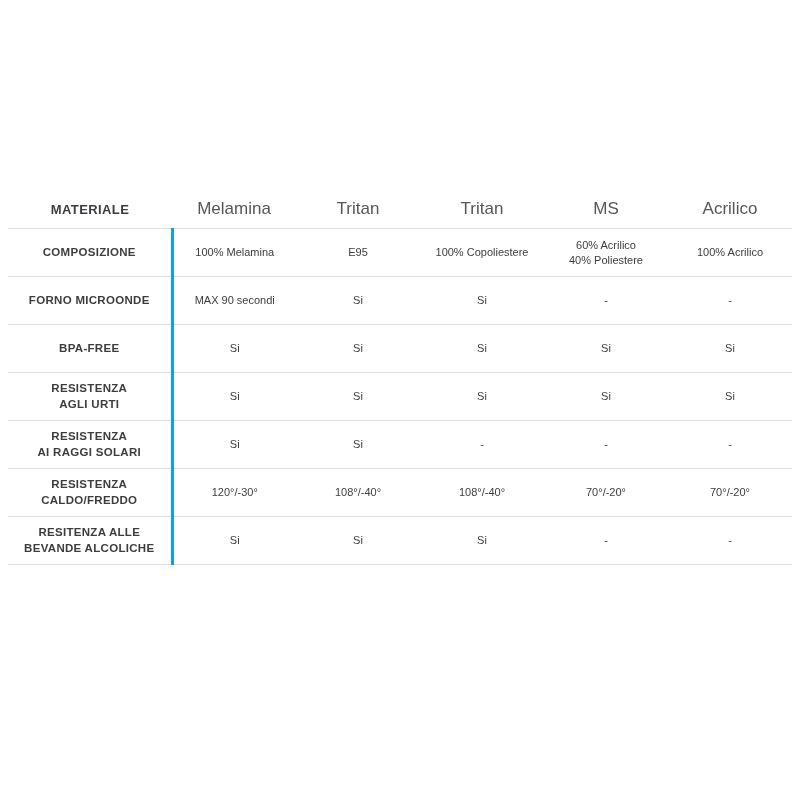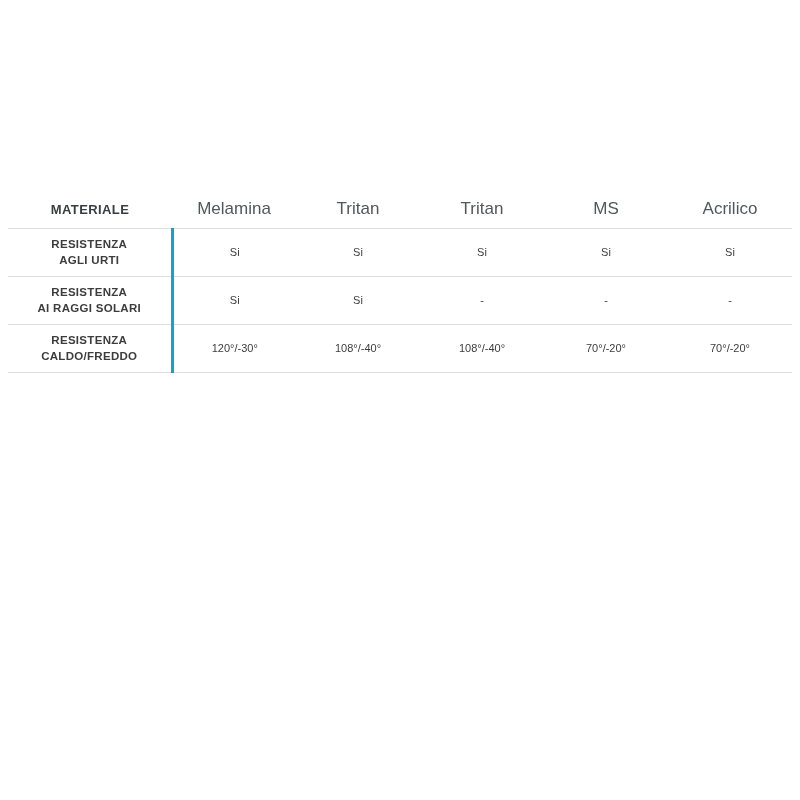--- a/index.html
+++ b/index.html
@@ -106,20 +106,45 @@
           <th class="label-col">MATERIALE</th>
           <th>Melamina</th>
           <th>Tritan</th>
           <th>Tritan</th>
           <th>MS</th>
           <th>Acrilico</th>
         </tr>
       </thead>
       <tbody>
         <tr>
+          <td class="label-col multiline" style="border-right: 3px solid rgb(15, 162, 221);">COMPOSIZIONE</td>
+          <td class="multiline">100% Melamina</td>
+          <td class="multiline">E95</td>
+          <td class="multiline">100% Copoliestere</td>
+          <td class="multiline">60% Acrilico
+40% Poliestere</td>
+          <td class="multiline">100% Acrilico</td>
+        </tr>
+        <tr>
+          <td class="label-col multiline" style="border-right: 3px solid rgb(15, 162, 221);">FORNO MICROONDE</td>
+          <td class="multiline">MAX 90 secondi</td>
+          <td class="multiline">Si</td>
+          <td class="multiline">Si</td>
+          <td class="multiline">-</td>
+          <td class="multiline">-</td>
+        </tr>
+        <tr>
+          <td class="label-col multiline" style="border-right: 3px solid rgb(15, 162, 221);">BPA-FREE</td>
+          <td class="multiline">Si</td>
+          <td class="multiline">Si</td>
+          <td class="multiline">Si</td>
+          <td class="multiline">Si</td>
+          <td class="multiline">Si</td>
+        </tr>
+        <tr>
           <td class="label-col multiline" style="border-right: 3px solid rgb(15, 162, 221);">RESISTENZA
 AGLI URTI</td>
           <td class="multiline">Si</td>
           <td class="multiline">Si</td>
           <td class="multiline">Si</td>
           <td class="multiline">Si</td>
           <td class="multiline">Si</td>
         </tr>
         <tr>
           <td class="label-col multiline" style="border-right: 3px solid rgb(15, 162, 221);">RESISTENZA
@@ -132,16 +157,25 @@
         </tr>
         <tr>
           <td class="label-col multiline" style="border-right: 3px solid rgb(15, 162, 221);">RESISTENZA
 CALDO/FREDDO</td>
           <td class="multiline">120°/-30°</td>
           <td class="multiline">108°/-40°</td>
           <td class="multiline">108°/-40°</td>
           <td class="multiline">70°/-20°</td>
           <td class="multiline">70°/-20°</td>
         </tr>
+        <tr>
+          <td class="label-col multiline" style="border-right: 3px solid rgb(15, 162, 221);">RESITENZA ALLE
+BEVANDE ALCOLICHE</td>
+          <td class="multiline">Si</td>
+          <td class="multiline">Si</td>
+          <td class="multiline">Si</td>
+          <td class="multiline">-</td>
+          <td class="multiline">-</td>
+        </tr>
       </tbody>
     </table>
   </div>
 </div>
 
 </body></html>

